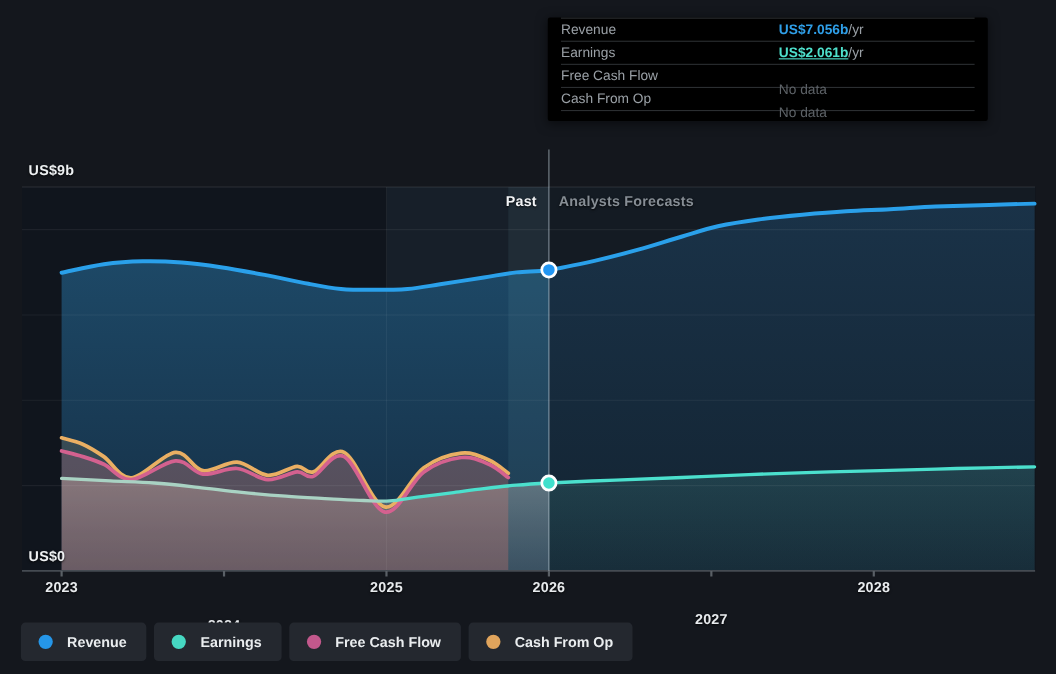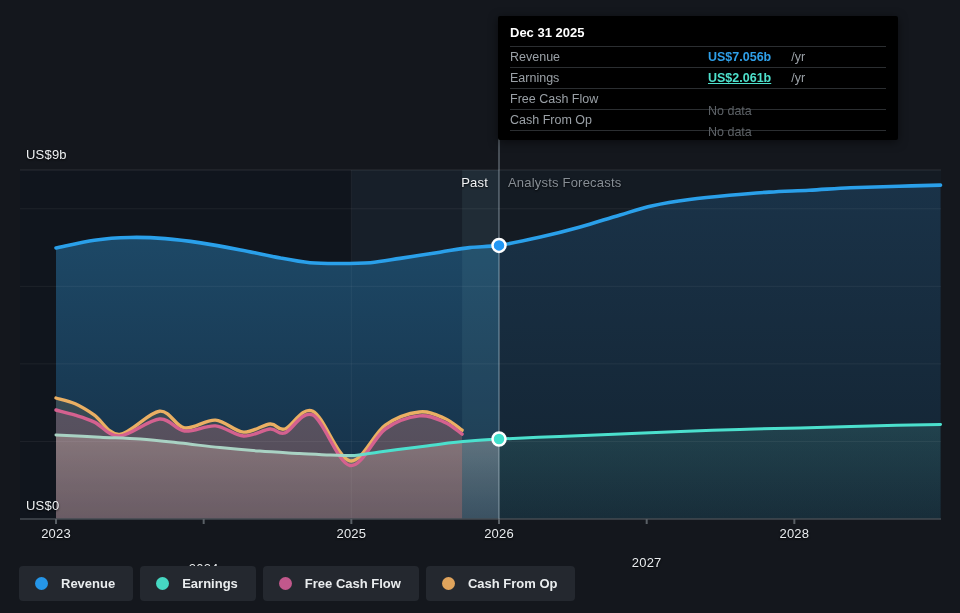--- a/index.html
+++ b/index.html
@@ -1,33 +1,33 @@
 <!DOCTYPE html>
 <html><head>
 <meta charset="utf-8">
 <style>
   html,body{margin:0;padding:0;background:#14171d;width:960px;height:613px;overflow:hidden;
     font-family:"Liberation Sans","DejaVu Sans",sans-serif;-webkit-font-smoothing:antialiased;}
   .root{position:relative;width:960px;height:613px;background:#14171d;}
   svg{position:absolute;left:0;top:0;}
-  .lbl{position:absolute;color:#e8ebee;font-size:13px;font-weight:400;letter-spacing:.2px;
+  .lbl{position:absolute;color:#e8ebee;font-size:13px;font-weight:700;letter-spacing:.2px;
     text-shadow:0 1px 2px rgba(0,0,0,.85);white-space:nowrap;}
   .axis-lbl{color:#eef1f3;}
   .year-lbl{transform:translateX(-50%);top:526px;text-align:right;}
   .past-lbl{left:398px;top:175px;width:90px;text-align:right;color:#f2f4f6;}
   .fcst-lbl{left:508px;top:175px;color:#878e95;}
   
   .tooltip{position:absolute;left:498px;top:16px;width:400px;background:#000;border-radius:2px;
     box-shadow:0 2px 10px rgba(0,0,0,.5);padding-bottom:9px;z-index:5;}
   .tt-title{padding:9px 12px 6px;font-size:13px;font-weight:700;color:#fff;}
   .tt-row{display:flex;align-items:center;height:20px;margin:0 12px;border-top:1px solid #2b2e31;}
   .tt-end{margin:0 12px;border-top:1px solid #2b2e31;}
   .tt-label{flex:0 0 198px;color:#9aa0a6;font-size:12.5px;font-weight:400;}
   .tt-value{font-size:12.5px;font-weight:700;}
-  .tt-suffix{color:#9aa0a6;font-weight:400;font-size:12.5px;margin-left:20px;}
+  .tt-suffix{color:#9aa0a6;font-weight:400;font-size:12.5px;margin-left:0;}
   .tt-row.no-data .tt-value{color:#5d6267;font-weight:400;margin-top:24px;}
   
   .legend{position:absolute;left:19px;top:566px;display:flex;gap:7px;}
   .pill{display:inline-flex;align-items:center;gap:13px;height:35px;padding:0 18px 0 16px;
     background:#24282f;border-radius:4px;cursor:pointer;}
   .pill .dot{width:13px;height:13px;border-radius:50%;}
   .pill .pl{color:#eaedef;font-size:13px;font-weight:700;}
 </style>
 </head>
 <body>
@@ -116,21 +116,20 @@
   <div id="x-labels">
       <div class="lbl year-lbl" style="left: 56px;">2023</div>
       <div class="lbl year-lbl" style="left: 203.67px; margin-top: 35px;">2024</div>
       <div class="lbl year-lbl" style="left: 351.34px;">2025</div>
       <div class="lbl year-lbl" style="left: 499.01px;">2026</div>
       <div class="lbl year-lbl" style="left: 646.68px; margin-top: 29px;">2027</div>
       <div class="lbl year-lbl" style="left: 794.35px;">2028</div>
     </div>
 
   <div class="tooltip">
-    <div class="tt-title">Dec 31 2025</div>
     <div id="tt-rows">
         <div class="tt-row">
           <span class="tt-label">Revenue</span>
           <span class="tt-value" style="color: rgb(47, 159, 232);">US$7.056b</span>
           <span class="tt-suffix">/yr</span>
         </div>
         <div class="tt-row">
           <span class="tt-label">Earnings</span>
           <span class="tt-value" style="color: rgb(78, 224, 204); text-decoration: underline;">US$2.061b</span>
           <span class="tt-suffix">/yr</span>

